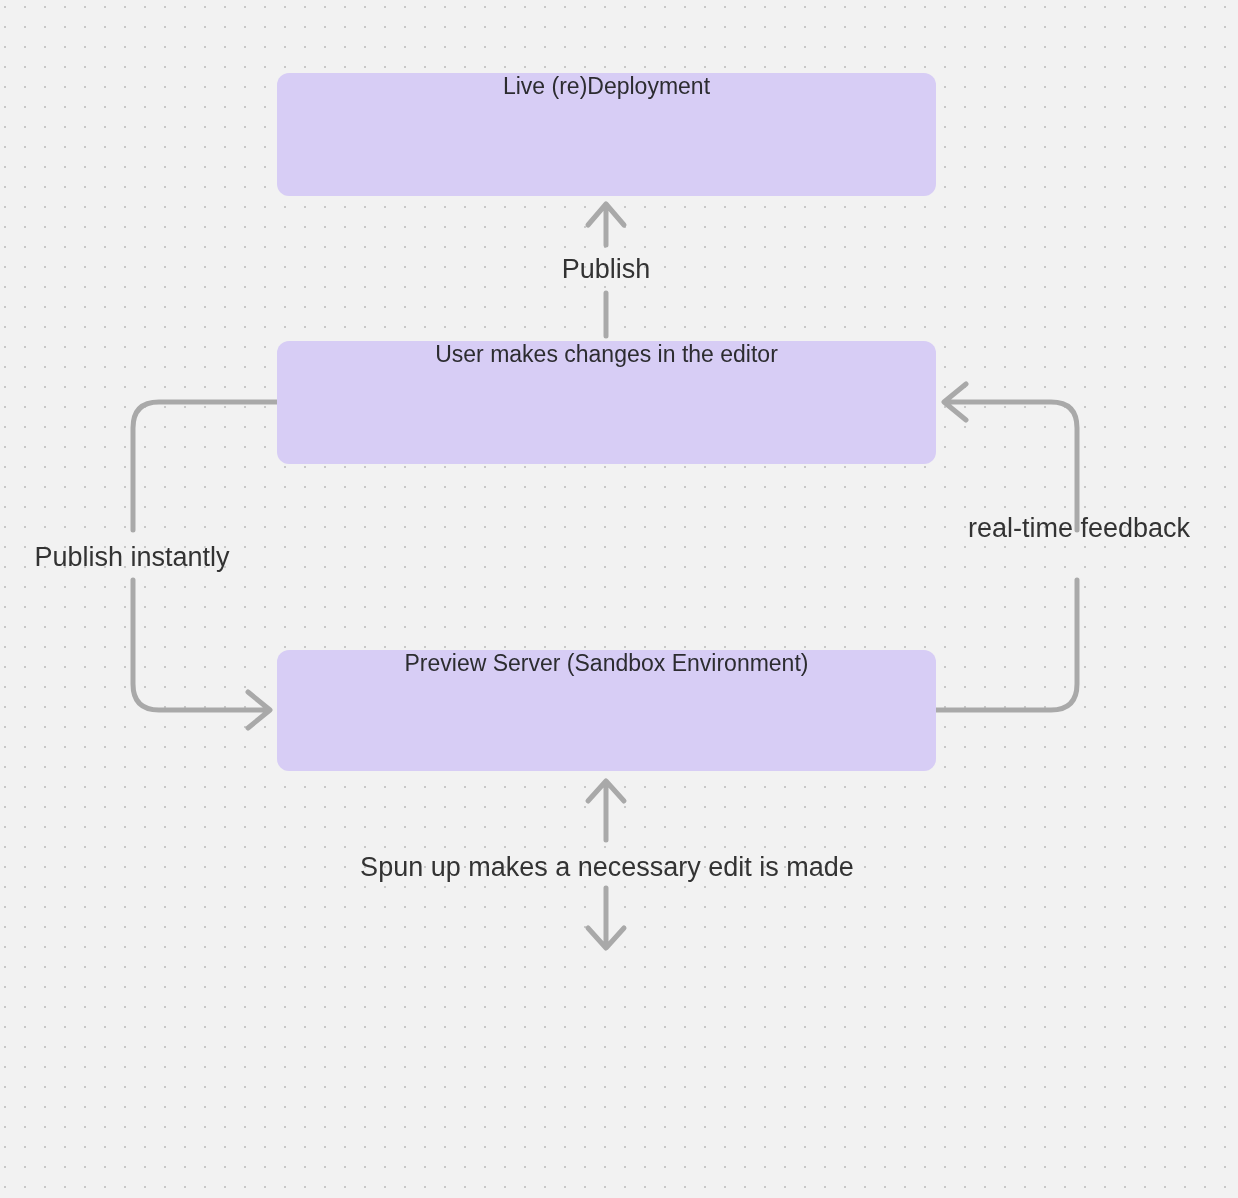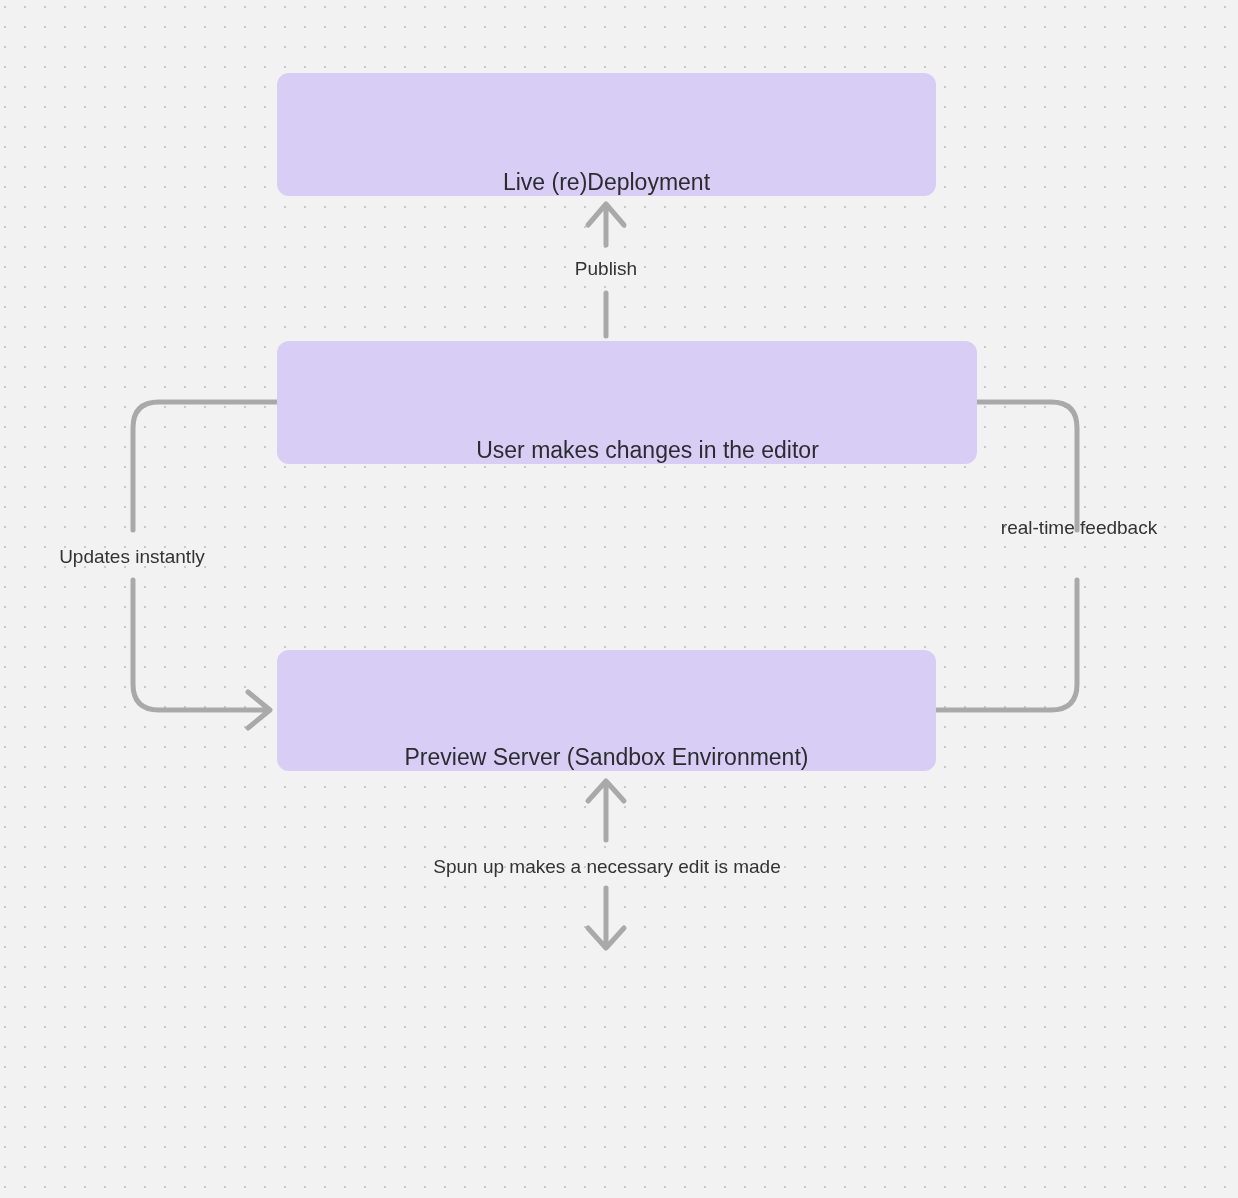--- a/index.html
+++ b/index.html
@@ -31,35 +31,35 @@
     stroke-linejoin: round;
   }
   .node {
     position: absolute;
     left: 277px;
     width: 659px;
     height: 123px;
     background: #d7cdf5;
     border-radius: 12px;
     display: flex;
-    align-items: flex-end;
+    align-items: flex-start;
     justify-content: center;
     font-size: 23px;
     color: #2c2c30;
     text-align: center;
   }
   .node-live     { top: 73px; }
-  .node-editor   { top: 341px; padding-left: 41px; }
+  .node-editor   { top: 341px; }
   .node-preview  { top: 650px; height: 121px; }
   .node-dev      { top: 958px; }
   .edge-label {
     position: absolute;
     transform: translate(-50%, -50%);
     white-space: nowrap;
-    font-size: 19px;
+    font-size: 27px;
     color: #333333;
   }
   .label-publish  { left: 606px;  top: 269px; }
   .label-updates  { left: 132px;  top: 557px; }
   .label-feedback { left: 1079px; top: 528px; }
   .label-spunup   { left: 607px;  top: 867px; }
 </style>
 </head>
 <body>
 
@@ -88,19 +88,19 @@
     <span>User makes changes in the editor</span>
   </div>
 
   <div class="node node-preview">
     <span>Preview Server (Sandbox Environment)</span>
   </div>
 
 
   <div class="edge-label label-publish">Publish</div>
 
-  <div class="edge-label label-updates">Updates instantly</div>
+  <div class="edge-label label-updates">Publish instantly</div>
 
   <div class="edge-label label-feedback">real-time feedback</div>
 
   <div class="edge-label label-spunup">Spun up makes a necessary edit is made</div>
 
 </div>
 
 </body></html>

